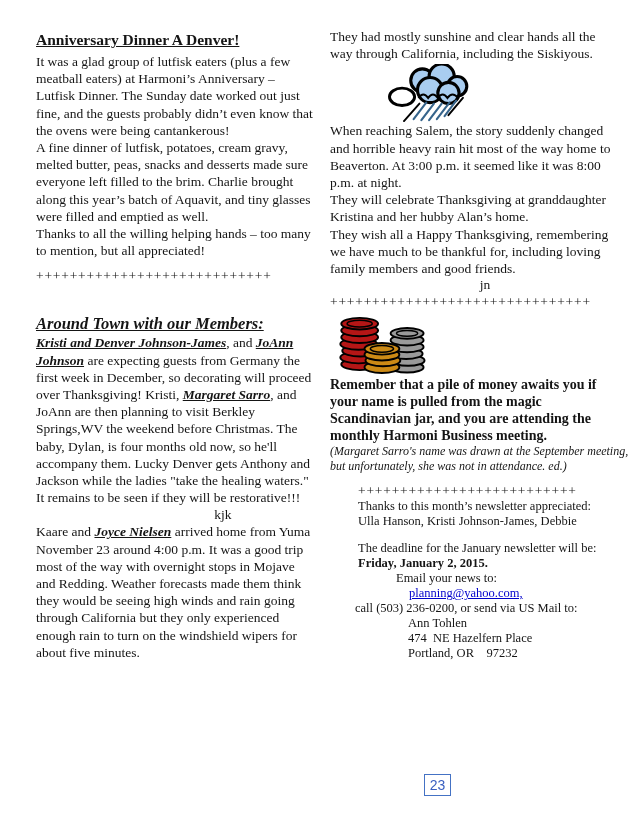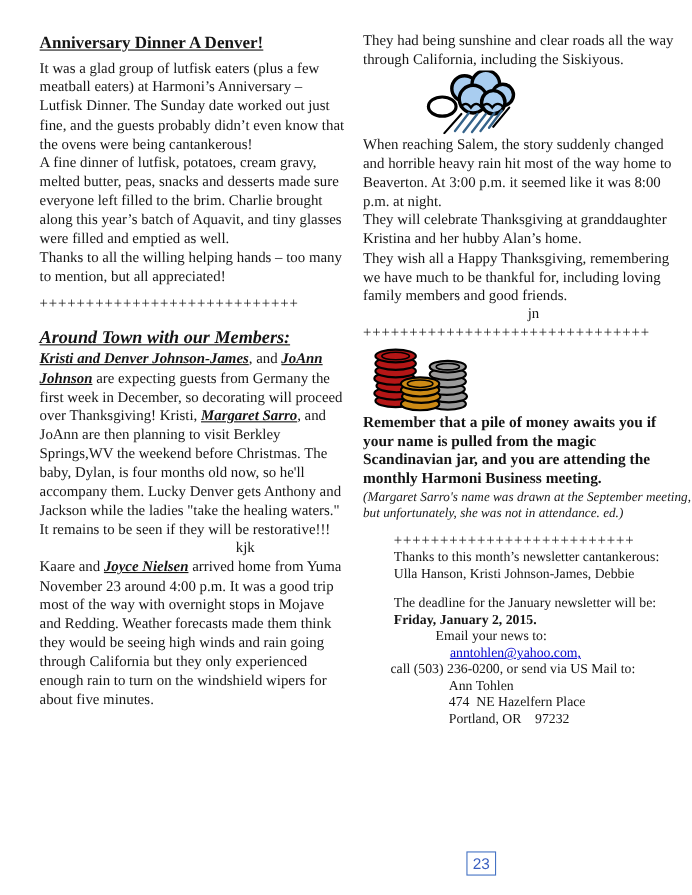--- a/index.html
+++ b/index.html
@@ -8,21 +8,21 @@
     font-family:"Liberation Serif",serif;color:#151515;
   }
   .col{position:absolute;top:0;}
   .col-left{left:36px;top:30px;width:278px;}
   .col-right{left:330px;top:28px;width:284px;}
   p.body{margin:0;font-size:13.5px;line-height:17.2px;}
   .h1{font-size:15.5px;font-weight:bold;text-decoration:underline;margin:0 0 3px 0;line-height:20px;}
   .h2{font-size:16.5px;font-weight:bold;font-style:italic;text-decoration:underline;margin:0;line-height:21px;}
   .divider{font-size:13.5px;line-height:17px;letter-spacing:0.8px;white-space:nowrap;}
   .div-gap-top{margin-top:8px;}
-  .h2-gap{margin-top:12px;}
+  .h2-gap{margin-top:29px;}
   .initials-kjk{font-size:13.5px;line-height:17px;text-align:center;padding-left:96px;}
   .initials-jn{font-size:13.5px;line-height:16px;text-align:center;padding-left:26px;}
   .para-gap{margin-top:16px;}
   .art{display:block;}
   .cloud-art{margin:2px 0 0 56px;}
   .coins-art{margin:4px 0 2px 2px;}
   .bold-para{margin:0;font-weight:bold;font-size:14px;line-height:17px;}
   .note-line{font-style:italic;font-size:12px;line-height:15px;white-space:nowrap;}
   .indent1{margin-left:28px;}
   .small-line{font-size:12.5px;line-height:15px;white-space:pre;}
@@ -52,21 +52,21 @@
     <p class="body">A fine dinner of lutfisk, potatoes, cream gravy, melted butter, peas, snacks and desserts made sure everyone left filled to the brim.  Charlie brought along this year’s batch of Aquavit, and tiny glasses were filled and emptied as well.</p>
     <p class="body">Thanks to all the willing helping hands – too many to mention, but all appreciated!</p>
     <div class="divider div-gap-top">++++++++++++++++++++++++++++</div>
     <div class="h2 h2-gap">Around Town with our Members:</div>
     <p class="body"><span style="font-weight: bold; font-style: italic; text-decoration: underline;">Kristi and Denver Johnson-James</span><span>, and </span><span style="font-weight: bold; font-style: italic; text-decoration: underline;">JoAnn Johnson</span><span> are expecting guests from Germany the first week in December, so decorating will proceed over Thanksgiving! Kristi, </span><span style="font-weight: bold; font-style: italic; text-decoration: underline;">Margaret Sarro</span><span>, and JoAnn are then planning to visit Berkley Springs,WV the weekend before Christmas. The baby, Dylan, is four months old now, so he'll accompany them. Lucky Denver gets Anthony and Jackson while the ladies "take the healing waters." It remains to be seen if they will be restorative!!!</span></p>
     <div class="initials-kjk">kjk</div>
     <p class="body para-gap"><span>Kaare and </span><span style="font-weight: bold; font-style: italic; text-decoration: underline;">Joyce Nielsen</span><span> arrived home from Yuma November 23 around 4:00 p.m.  It was a good trip most of the way with overnight stops in Mojave and Redding.  Weather forecasts made them think they would be seeing high winds and rain going through California but they only experienced enough rain to turn on the windshield wipers for about five minutes.</span></p>
   </div>
 
   <div class="col col-right">
-    <p class="body">They had being sunshine and clear roads all the way through California, including the Siskiyous.</p>
+    <p class="body">They had mostly sunshine and clear hands all the way through California, including the Siskiyous.</p>
 
     <svg class="art cloud-art" width="92" height="58" viewBox="0 0 92 60">
       <ellipse cx="15" cy="34" rx="13" ry="9" fill="#ffffff" stroke="#000" stroke-width="3"></ellipse>
       <g fill="#a9cdf0" stroke="#000" stroke-width="3.2">
         <circle cx="36" cy="17" r="12"></circle>
         <circle cx="56" cy="13" r="13"></circle>
         <circle cx="72" cy="23" r="10"></circle>
         <circle cx="44" cy="27" r="13"></circle>
         <circle cx="63" cy="30" r="11"></circle>
       </g>
@@ -117,27 +117,27 @@
         <ellipse cx="50" cy="36" rx="18" ry="6"></ellipse>
       </g>
       <ellipse cx="50" cy="36" rx="12" ry="3.5" fill="none" stroke="#000" stroke-width="1.5"></ellipse>
     </svg>
 
     <p class="bold-para">Remember that a pile of money awaits you if your  name is pulled from the magic Scandinavian jar, and you are attending the monthly Harmoni Business meeting.</p>
     <div class="note-line">(Margaret Sarro's name was drawn at the September meeting,</div>
     <div class="note-line">but unfortunately, she was not in attendance.  ed.)</div>
 
     <div class="divider indent1 gap8">++++++++++++++++++++++++++</div>
-    <div class="small-line indent1">Thanks to this month’s newsletter cantankerous:</div>
+    <div class="small-line indent1">Thanks to this month’s newsletter appreciated:</div>
     <div class="small-line indent1">Ulla Hanson, Kristi Johnson-James, Debbie</div>
 
     <div class="small-line indent1 gap12">The deadline for the January newsletter will be:</div>
     <div class="small-line indent1 bold-line">Friday, January 2, 2015.</div>
     <div class="small-line email-prompt">Email your news to:</div>
-    <div class="small-line email-link"><span class="link">anntohlen@yahoo.com,</span></div>
+    <div class="small-line email-link"><span class="link">planning@yahoo.com,</span></div>
     <div class="small-line call-line">call (503) 236-0200, or send via US Mail to:</div>
     <div class="small-line address">Ann Tohlen</div>
     <div class="small-line address">474  NE Hazelfern Place</div>
     <div class="small-line address">Portland, OR    97232</div>
   </div>
 
   <div class="pagenum">23</div>
 
 </div>
 

